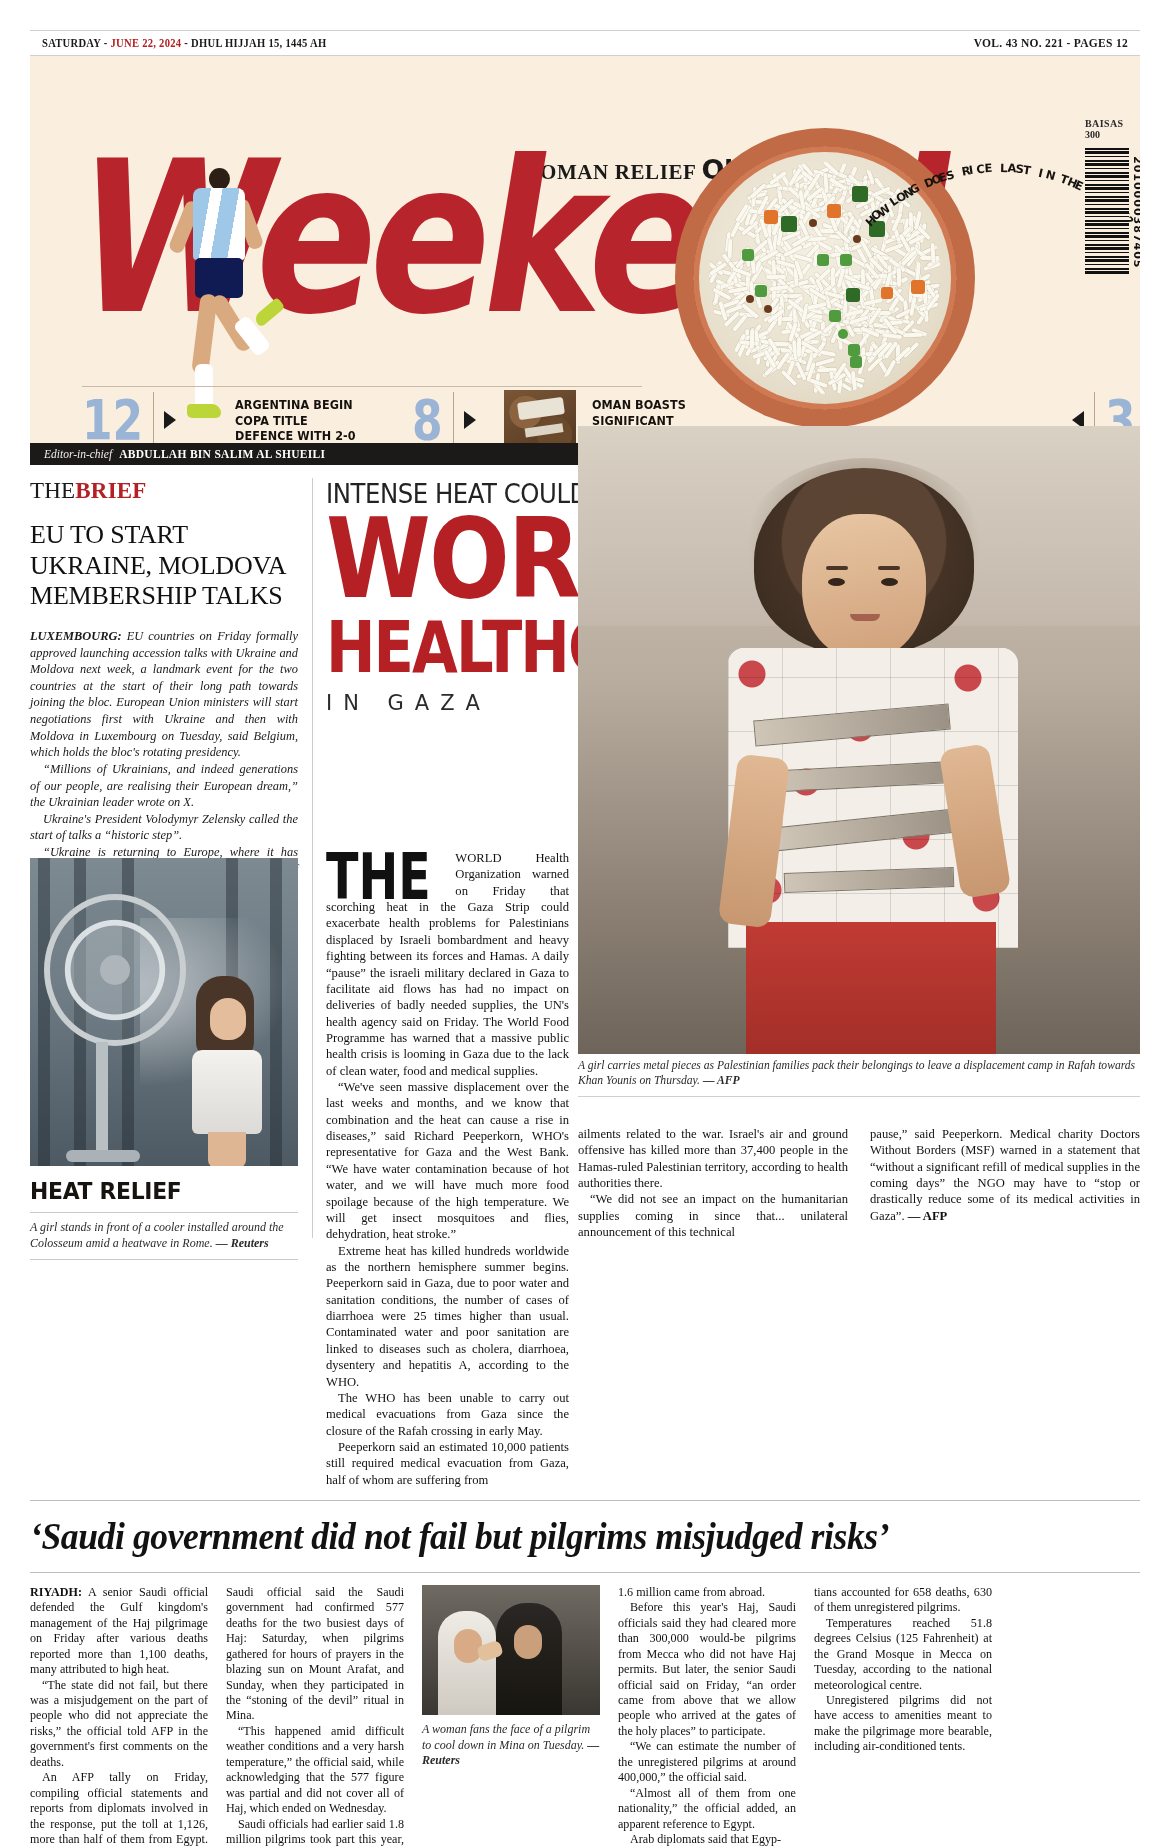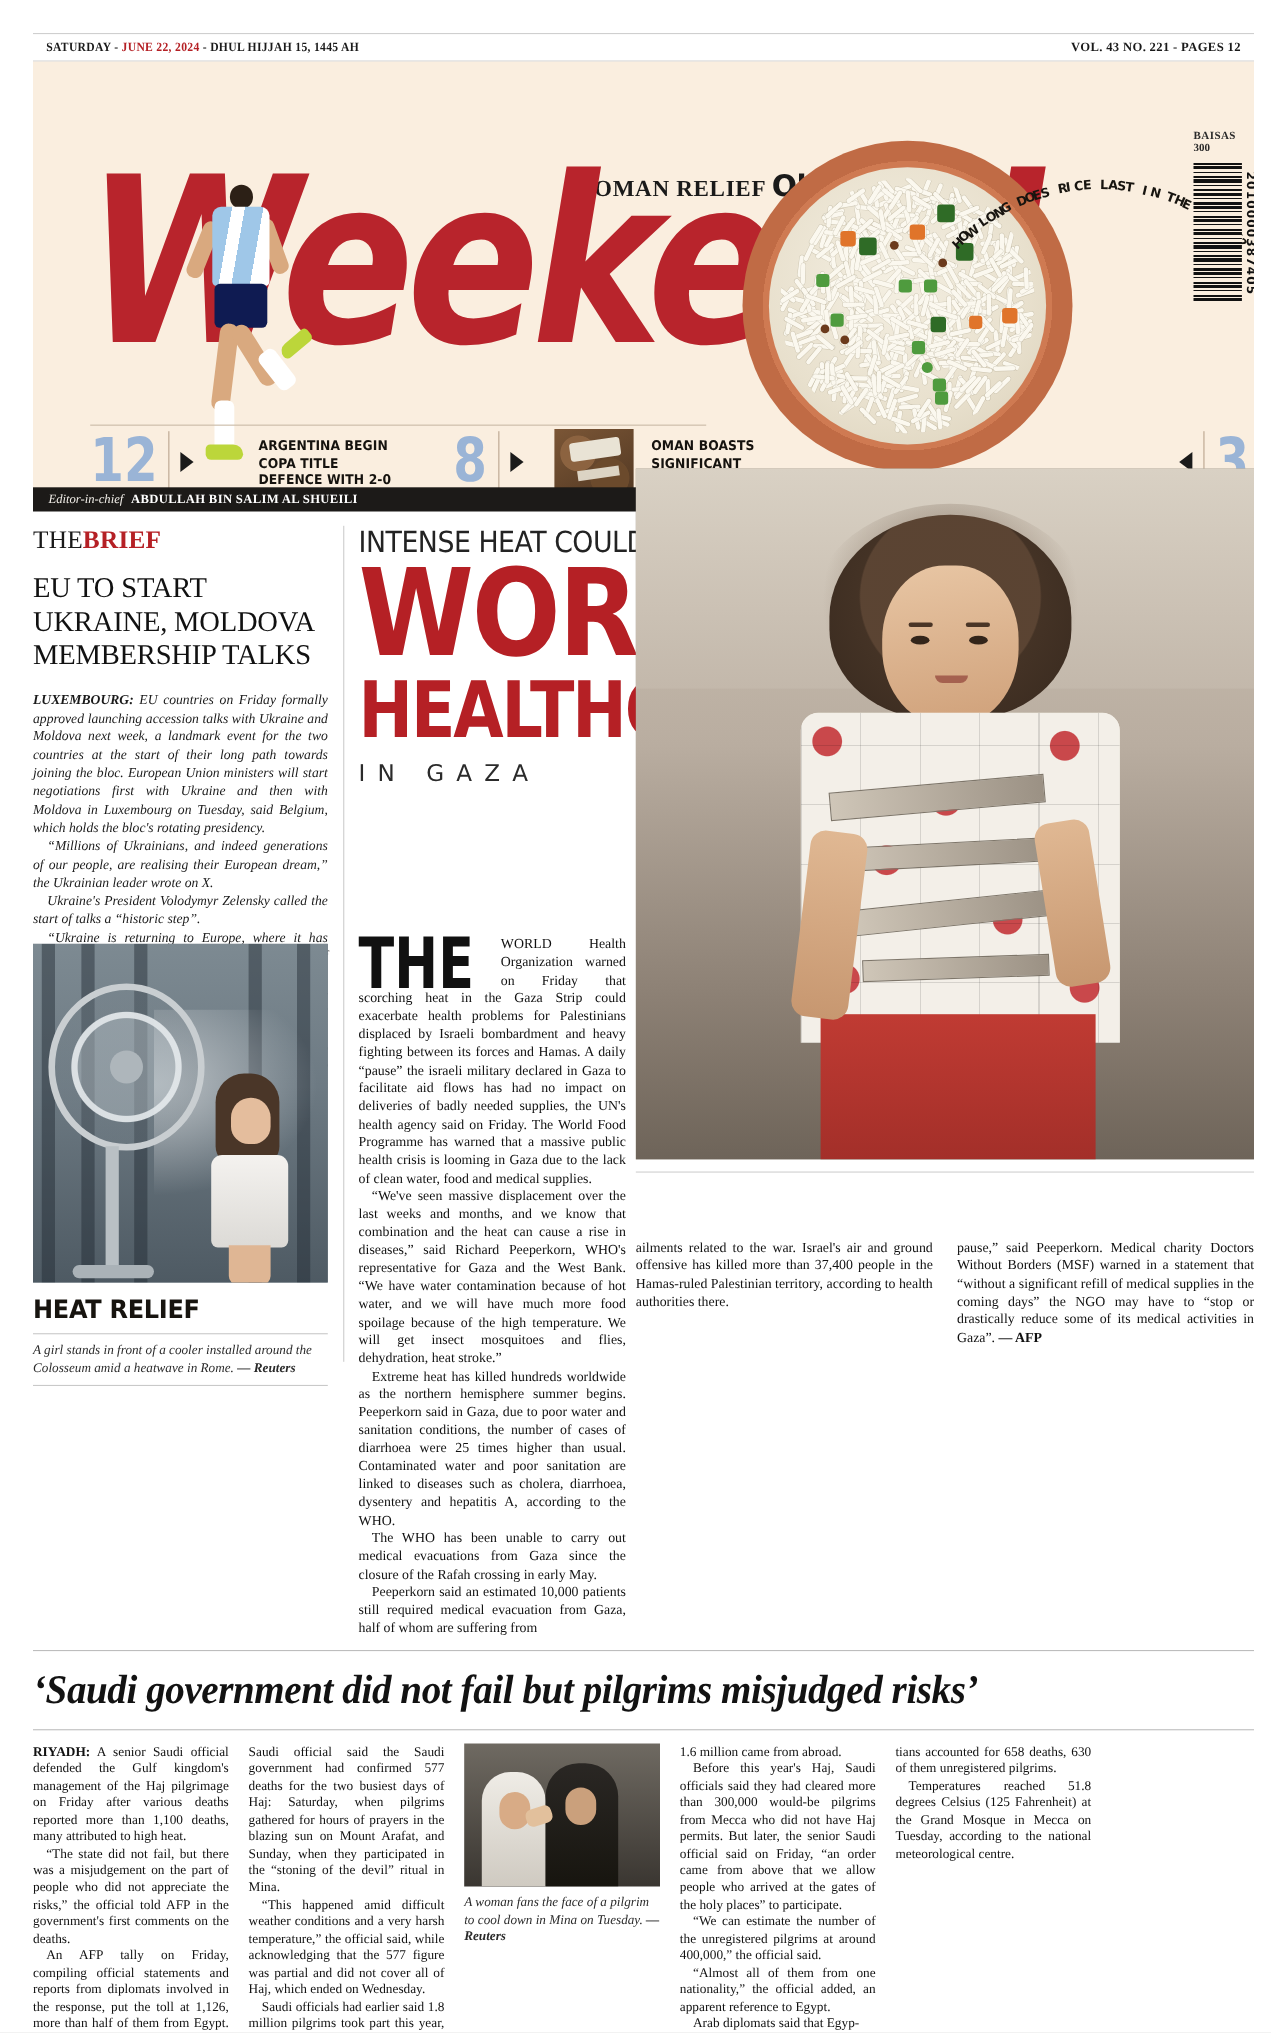--- a/index.html
+++ b/index.html
@@ -1032,25 +1032,29 @@
       <div class="mp-pants"></div>
       <div class="mp-metal" style="left:176px; top:286px; width:196px; height:26px; transform:rotate(-5deg);"></div>
       <div class="mp-metal" style="left:186px; top:340px; width:188px; height:22px; transform:rotate(-3deg);"></div>
       <div class="mp-metal" style="left:196px; top:392px; width:182px; height:24px; transform:rotate(-6deg);"></div>
       <div class="mp-metal" style="left:206px; top:444px; width:170px; height:20px; transform:rotate(-2deg);"></div>
       <div class="mp-arm" style="left:150px; top:330px; width:52px; height:170px; transform:rotate(7deg);"></div>
       <div class="mp-arm" style="left:372px; top:320px; width:50px; height:150px; transform:rotate(-9deg);"></div>
     </div>
 
     <div class="maincap">
+      <div class="cap">
+        <span>A girl carries metal pieces as Palestinian families pack their belongings to leave a displacement camp in Rafah towards Khan Younis on Thursday.</span> <b>— AFP</b>
+      </div>
       <div class="capline"></div>
     </div>
 
     <div class="storycol" style="position:absolute; left:548px; top:648px; width:270px;">
       <p class="first">ailments related to the war. Israel's air and ground offensive has killed more than 37,400 people in the Hamas-ruled Palestinian territory, according to health authorities there.</p>
+      <p>“We did not see an impact on the humanitarian supplies coming in since that... unilateral announcement of this technical</p>
     </div>
 
     <div class="storycol" style="position:absolute; left:840px; top:648px; width:270px;">
       <p class="first">
         <span>pause,” said Peeperkorn. Medical charity Doctors Without Borders (MSF) warned in a statement that “without a significant refill of medical supplies in the coming days” the NGO may have to “stop or drastically reduce some of its medical activities in Gaza”.</span> <b>— AFP</b>
       </p>
     </div>
 
   </div>
 
@@ -1090,18 +1094,19 @@
         <p class="first">1.6 million came from abroad.</p>
         <p>Before this year's Haj, Saudi officials said they had cleared more than 300,000 would-be pilgrims from Mecca who did not have Haj permits. But later, the senior Saudi official said on Friday, “an order came from above that we allow people who arrived at the gates of the holy places” to participate.</p>
         <p>“We can estimate the number of the unregistered pilgrims at around 400,000,” the official said.</p>
         <p>“Almost all of them from one nationality,” the official added, an apparent reference to Egypt.</p>
         <p>Arab diplomats said that Egyp-</p>
       </div>
 
       <div class="botcol">
         <p class="first">tians accounted for 658 deaths, 630 of them unregistered pilgrims.</p>
         <p>Temperatures reached 51.8 degrees Celsius (125 Fahrenheit) at the Grand Mosque in Mecca on Tuesday, according to the national meteorological centre.</p>
+        <p>Unregistered pilgrims did not have access to amenities meant to make the pilgrimage more bearable, including air-conditioned tents.</p>
       </div>
 
     </div>
   </div>
 
 </div>
 
 </body></html>

